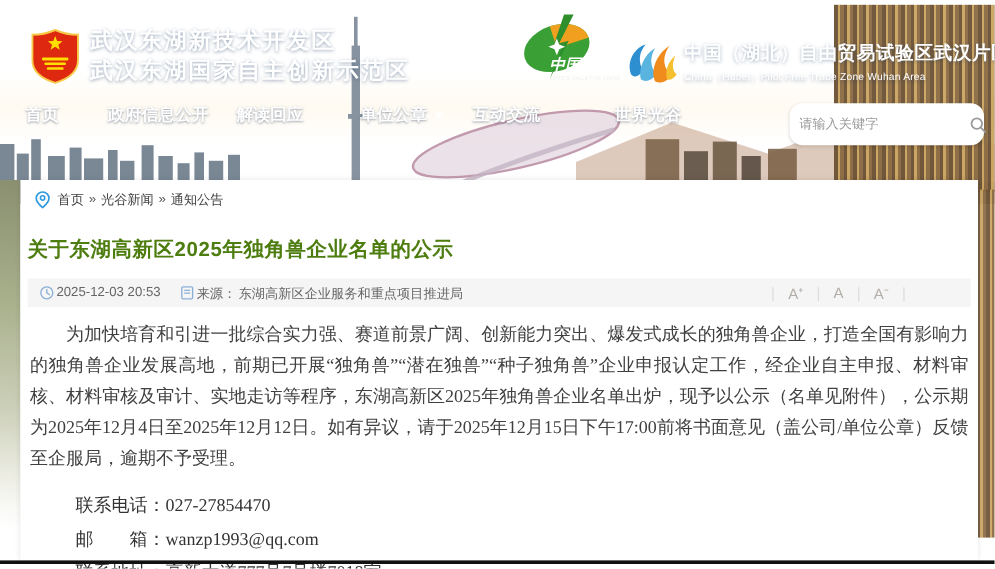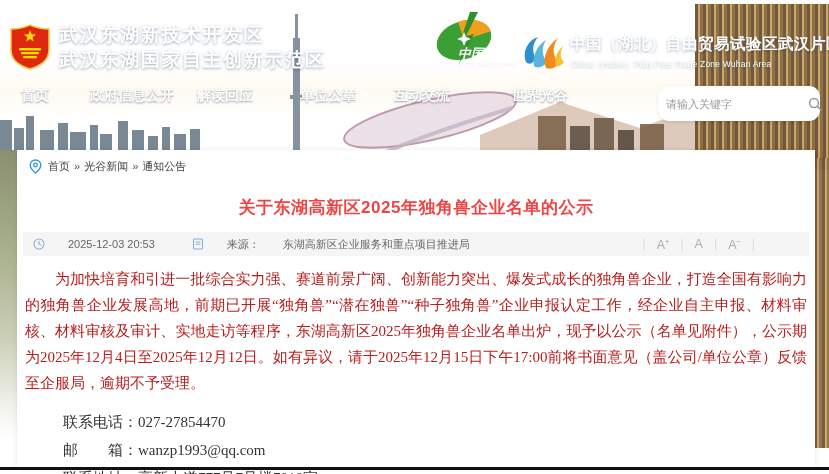--- a/index.html
+++ b/index.html
@@ -19,21 +19,21 @@
   .skyline-svg { position:absolute; left:0; top:0; width:829px; height:170px; }
   .tower-right { position:absolute; right:0; top:4px; width:134px; height:156px; opacity:.95;
       background:repeating-linear-gradient(90deg,#6b5134 0 3px,#caa45f 3px 5px,#8a6a42 5px 8px); }
   .tower-strip { position:absolute; right:0; top:158px; width:15px; height:290px;
       background:repeating-linear-gradient(90deg,#6b5134 0 3px,#caa45f 3px 5px,#8a6a42 5px 8px);
       opacity:.92; }
   .left-strip { position:absolute; left:0; top:150px; width:17px; height:290px;
       background:linear-gradient(180deg,#8a9070 0%,#a8b08c 35%,#cccfb8 65%,#f4f4ee 90%,#ffffff 100%); }
 
   
-  .site-ident { position:absolute; left:10px; top:22px; display:flex; align-items:center; z-index:3; cursor:pointer; }
+  .site-ident { position:absolute; left:26px; top:22px; display:flex; align-items:center; z-index:3; cursor:pointer; }
   .emblem { width:40px; height:46px; margin-right:9px; }
   .org-titles { color:#fff; font-weight:bold; font-size:19px; line-height:25px; letter-spacing:1.5px;
       text-shadow:0 1px 3px rgba(30,60,100,.45); white-space:nowrap; }
 
   .ovc-logo { position:absolute; left:424px; top:10px; width:96px; height:64px; z-index:3; }
   .ftz-logo { position:absolute; left:520px; top:32px; width:44px; height:42px; z-index:3; }
   .ftz-text { position:absolute; left:570px; top:34px; z-index:3; color:#fff; white-space:nowrap;
       text-shadow:0 1px 3px rgba(30,60,100,.4); }
   .ftz-cn { font-size:15.5px; font-weight:bold; letter-spacing:.5px; }
   .ftz-en { font-size:8.5px; margin-top:4px; letter-spacing:.2px; }
@@ -57,35 +57,35 @@
   
   .card { position:absolute; left:17px; top:150px; width:798px; height:317px; background:#fff; z-index:2;
       box-shadow:0 0 5px rgba(0,0,0,.10); padding:0 6px; }
 
   .breadcrumb { display:flex; align-items:center; height:32px; padding-left:6px;
       font-size:11px; color:#3f3f3f; }
   .breadcrumb .pin { width:13px; height:15px; margin-right:6px; }
   .crumb { cursor:pointer; }
   .crumb-sep { margin:0 4px; color:#555; }
 
-  .article-title { text-align:center; font-size:17px; font-weight:bold; color:#ef4444;
+  .article-title { font-size:17px; font-weight:bold; color:#4d7c0f;
       margin-top:14px; letter-spacing:.5px; }
 
   .meta-bar { margin-top:13px; height:24px; background:#f5f5f5; display:flex; align-items:center;
       padding:0 10px; font-size:11px; color:#666; }
-  .meta-left { display:flex; align-items:center; gap:23px; flex:1; }
+  .meta-left { display:flex; align-items:center; gap:2px; flex:1; }
   .meta-ico { width:12px; height:12px; }
   .meta-date { margin-right:14px; }
   .tools { display:flex; align-items:center; gap:0; color:#b2ada6; font-size:12.5px; }
   .tool { padding:0 11px; cursor:pointer; font-family:"Liberation Sans",sans-serif; }
   .tool-sep { color:#ddd; }
   .tool-ico { width:15px; height:14px; padding:0 11px; cursor:pointer; }
 
   .body-text { margin:10px 2px 0 2px; font-family:"Liberation Serif","DejaVu Serif",serif;
-      font-size:15px; color:#b91c1c; line-height:26px; text-align:justify; text-indent:2em; }
+      font-size:15px; color:#404040; line-height:26px; text-align:justify; text-indent:2em; }
 
   .contact { margin:12px 2px 0 2px; font-family:"Liberation Serif","DejaVu Serif",serif;
       font-size:15px; color:#333; }
   .contact-row { padding-left:38px; line-height:28px; white-space:nowrap; }
 
   .footer-line { position:absolute; left:0; top:467px; width:100%; height:3px; background:#111; z-index:4; }
 </style>
 </head>
 <body>
 

